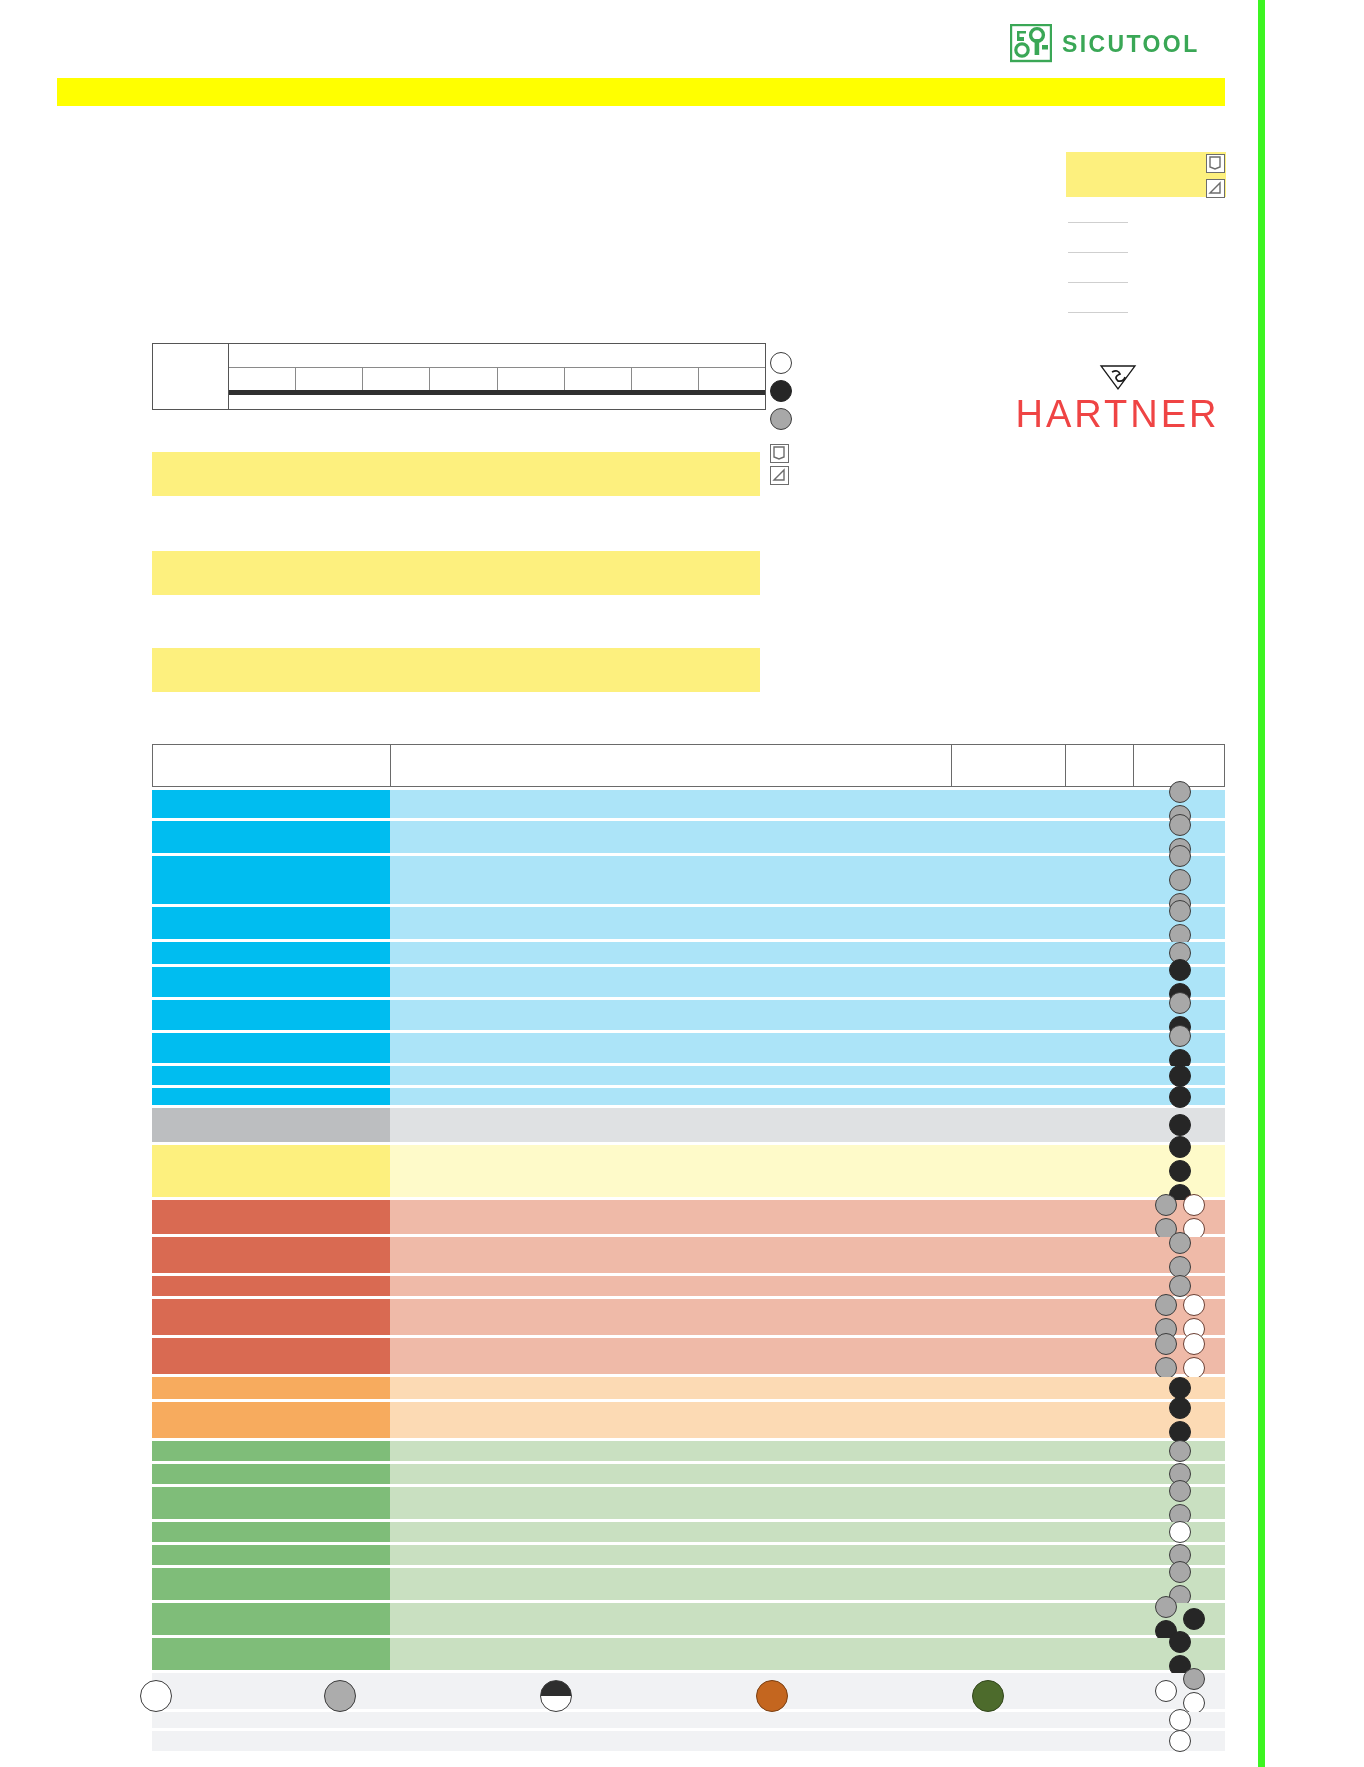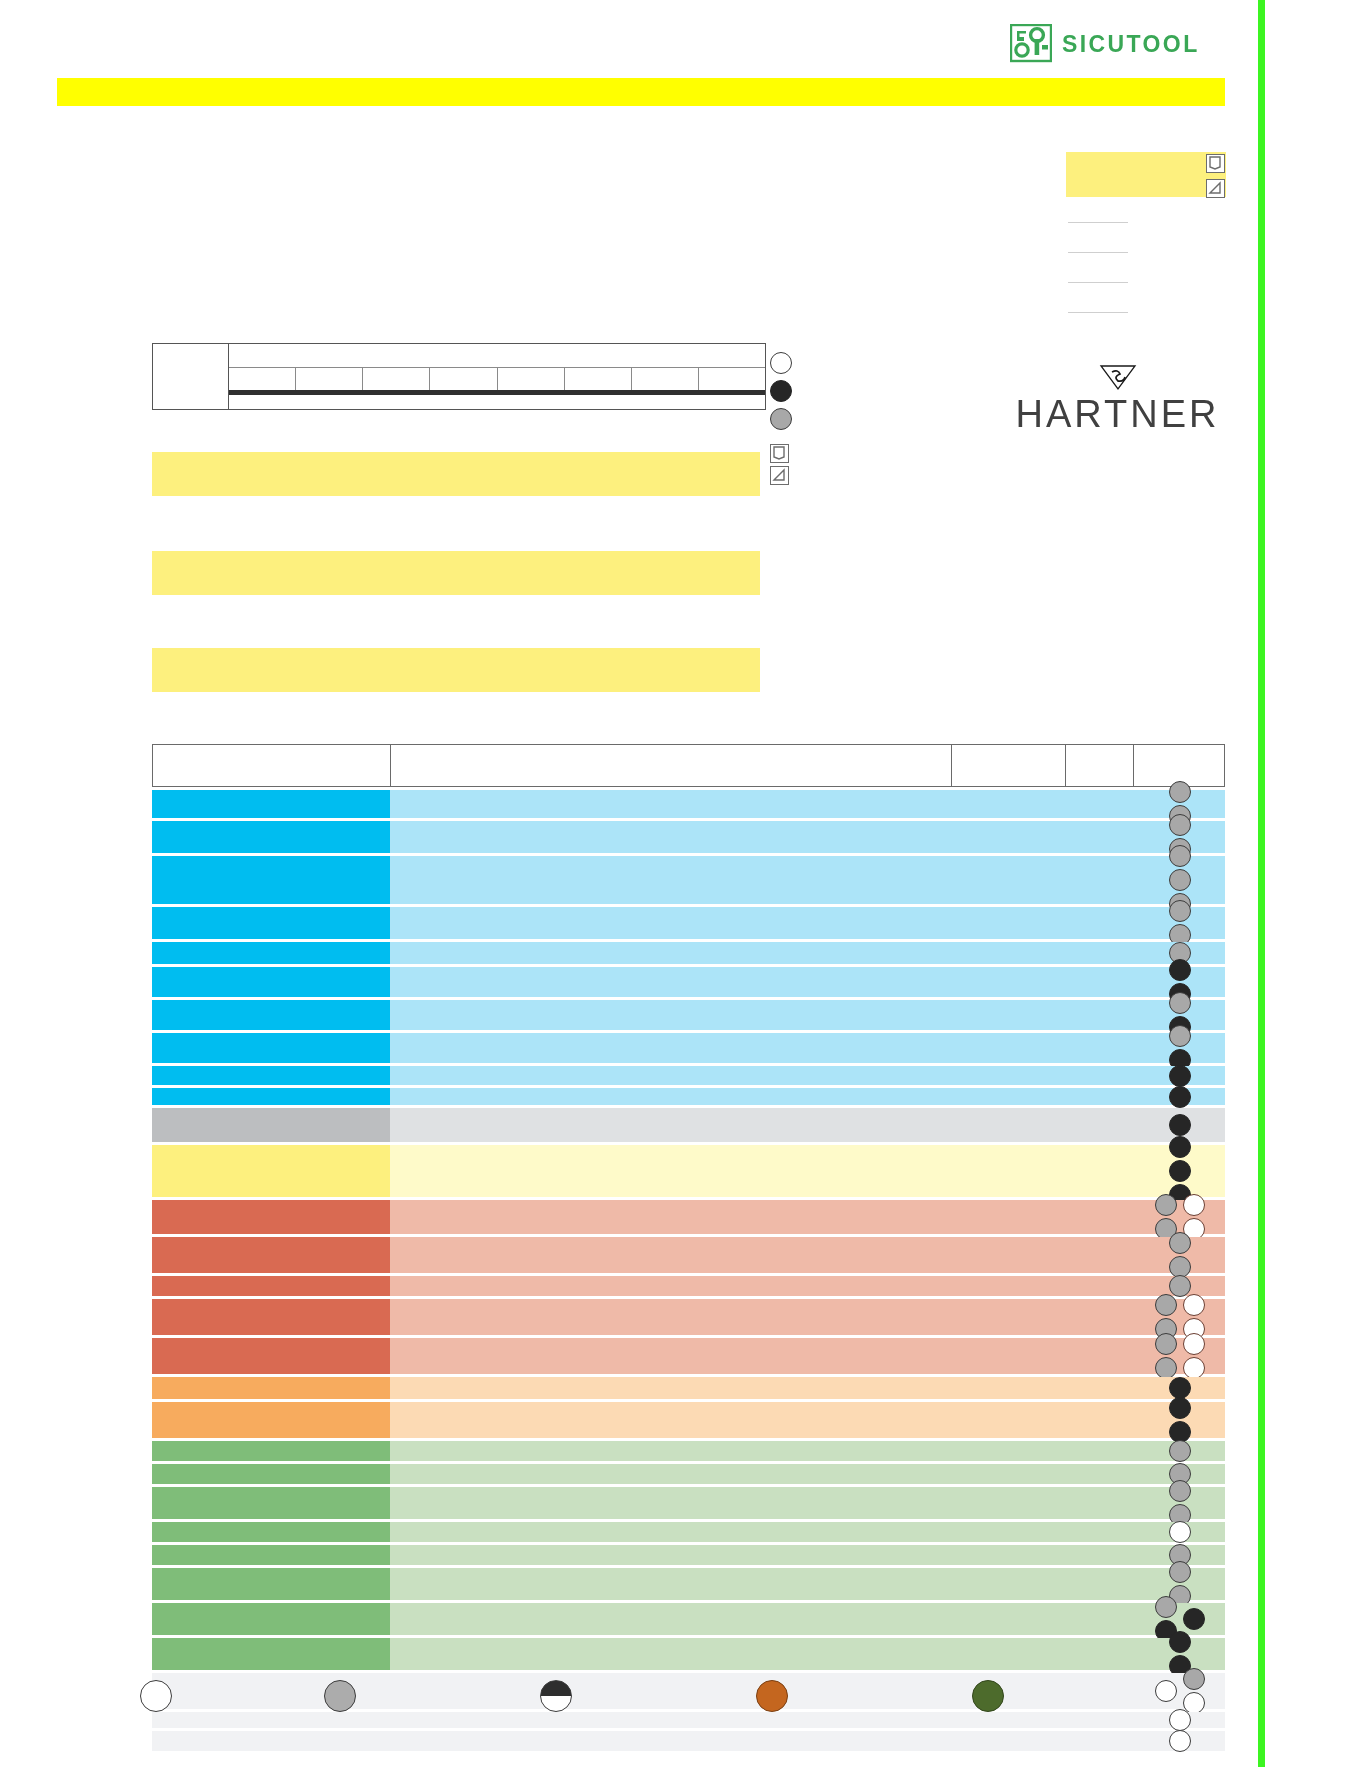--- a/index.html
+++ b/index.html
@@ -27,21 +27,21 @@
   #info-box { position:absolute; left:1066px; top:152px; width:160px; height:45px; background:#fdf07e; }
   .mini-icon { position:absolute; width:19px; height:19px; border:1.5px solid #6d6d6d; background:#ffffff; }
   .mini-icon svg { display:block; }
 
   
   .thin-rule { position:absolute; left:1068px; width:60px; height:1px; background:#cfcfcf; }
 
   
   #hartner-block { position:absolute; left:1005px; top:363px; width:225px; text-align:center; }
   #hartner-emblem { margin:0 auto 4px auto; width:38px; height:28px; }
-  #hartner-wordmark { font-size:38px; letter-spacing:3px; color:#404040; line-height:1; font-family:"Liberation Sans", sans-serif; }
+  #hartner-wordmark { font-size:38px; letter-spacing:3px; color:#ef4444; line-height:1; font-family:"Liberation Sans", sans-serif; }
 
   
   #spec-table { position:absolute; left:152px; top:343px; width:614px; height:67px; border:1.3px solid #555; background:#fff; }
   #spec-left-cell { position:absolute; left:0; top:0; width:76px; height:100%; border-right:1.3px solid #555; }
   #spec-right { position:absolute; left:76px; top:0; right:0; height:100%; }
   #spec-row-top { position:absolute; left:0; top:0; right:0; height:24px; border-bottom:1.1px solid #8a8a8a; }
   #spec-row-cells { position:absolute; left:0; top:24px; right:0; height:22px; display:flex; }
   #spec-row-cells > div { flex:1 1 0; border-right:1.1px solid #8a8a8a; }
   #spec-row-cells > div:last-child { border-right:none; }
   #spec-rule { position:absolute; left:0; top:46px; right:0; height:5px; background:#2f2f2f; }

